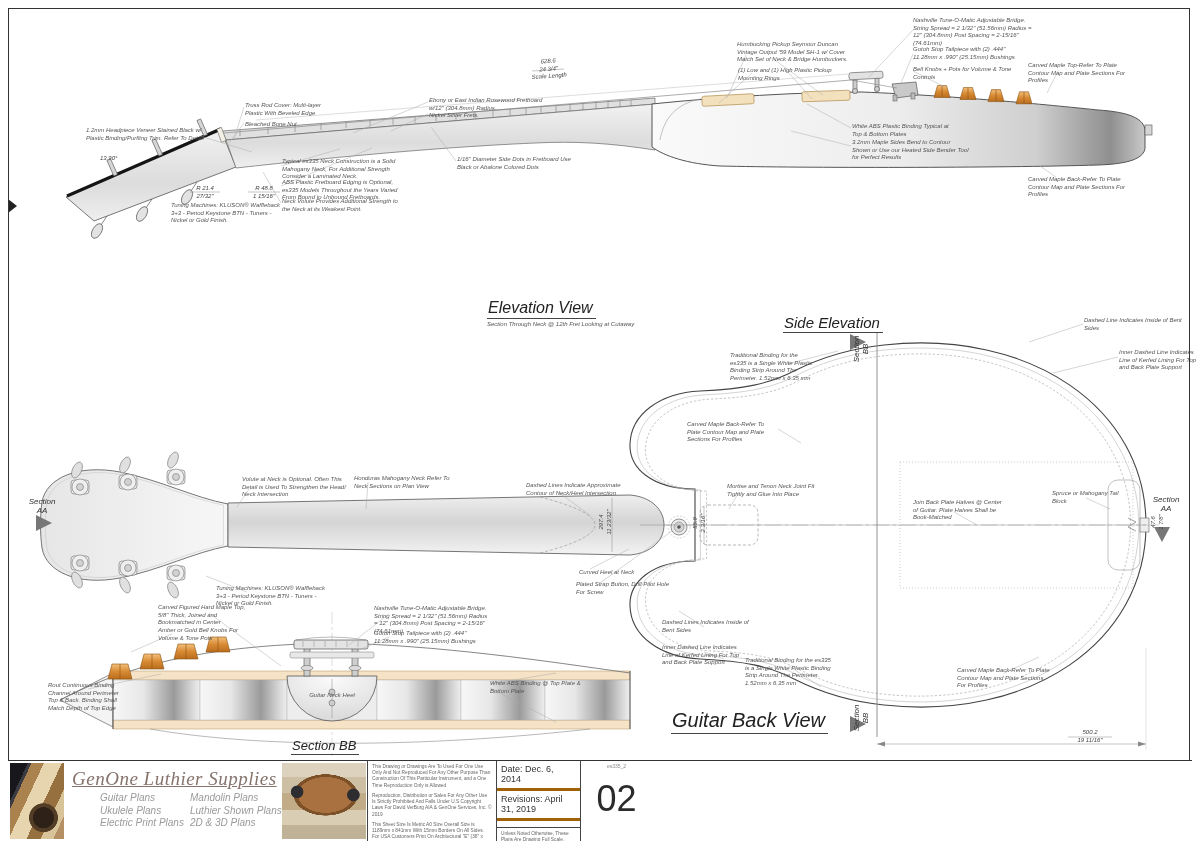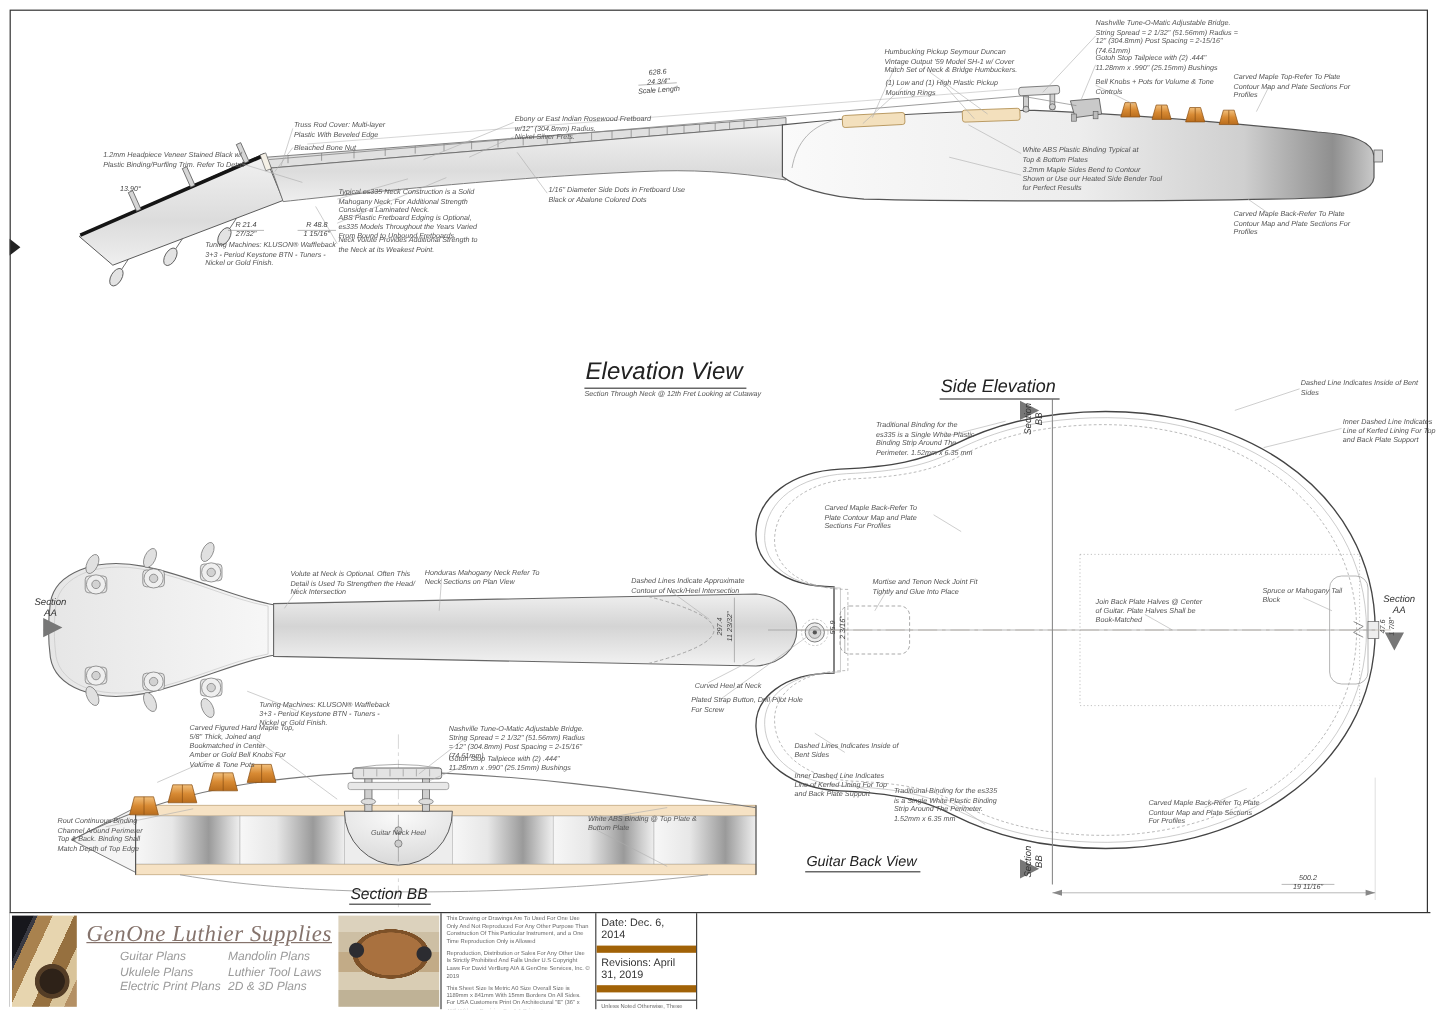--- a/index.html
+++ b/index.html
@@ -36,21 +36,21 @@
       radial-gradient(ellipse 42% 30% at 52% 42%, #a9713f 0 78%, #7d5128 79% 90%, transparent 91%),
       linear-gradient(180deg,#dcd2bd 0 18%,#cdbfa4 18% 40%,#c2ab87 40% 62%,#d9cdb4 62% 82%,#bfb296 82%);}
   .logo-title{position:absolute;left:64px;top:8px;font:italic 19px/1 "Liberation Serif",serif;
               color:#85736c;letter-spacing:.5px;text-decoration:underline;}
   .logo-col{position:absolute;top:31px;font:italic 10px/1.25 "Liberation Sans",sans-serif;color:#9a9a9a;}
   .logo-col-1{left:92px;}
   .logo-col-2{left:182px;}
   .c-legal p, .legal-item{font:4.8px/1.3 "Liberation Sans",sans-serif;color:#666;margin:0 0 4px 0;}
   .company{font:italic 13px/1.1 "Liberation Sans",sans-serif;text-align:center;margin-top:7px;color:#333;}
   .plan-title{font:italic 27px/1.1 "Liberation Sans",sans-serif;text-align:center;margin-top:3px;color:#222;}
-  .info-row{font:9px/1.1 "Liberation Sans",sans-serif;color:#333;padding:4px 4px 3px;border-bottom:6px solid #a16207;}
+  .info-row{font:9px/1.1 "Liberation Sans",sans-serif;color:#333;padding:4px 4px 3px;border-bottom:3px solid #a16207;}
   .info-gap{height:6px;border-bottom:1px solid #444;}
   .info-note{font:4.8px/1.3 "Liberation Sans",sans-serif;color:#666;padding:3px 4px;}
   .file-code{font:5px/1 "Liberation Sans",sans-serif;color:#888;text-align:center;padding-top:3px;}
   .sheet-num{font:36px/1 "Liberation Sans",sans-serif;color:#2b2b2b;text-align:center;margin-top:12px;}
 </style>
 </head>
 <body>
 
 <svg class="draw" width="1200" height="760" viewBox="0 0 1200 760">
   <defs>
@@ -381,55 +381,59 @@
 AA</div>
     <div class="ann marker" style="left: 1144px; top: 495px; width: 44px; text-align: center;">Section
 AA</div>
     <div class="ann marker" style="left: 852px; top: 368px; width: 38px; text-align: center; transform: rotate(-90deg);">Section
 BB</div>
     <div class="ann marker" style="left: 852px; top: 737px; width: 38px; text-align: center; transform: rotate(-90deg);">Section
 BB</div>
   </div>
 
 <div class="heading" style="left:487px;top:299px;">
-  <div class="h-title" style="font-size:20px;">Elevation View</div>
+  <div class="h-title" style="font-size:16px;">Elevation View</div>
   <div class="h-sub">Section Through Neck @ 12th Fret Looking at Cutaway</div>
 </div>
 <div class="heading" style="left:765px;top:314px;margin-left:18px;">
   <div class="h-title" style="font-size:15px;">Side Elevation</div>
 </div>
 <div class="heading" style="left:671px;top:709px;">
-  <div class="h-title" style="font-size:12px;">Guitar Back View</div>
+  <div class="h-title" style="font-size:20px;">Guitar Back View</div>
 </div>
 <div class="heading" style="left:291px;top:736px;">
   <div class="h-title" style="font-size:13px;">Section BB</div>
 </div>
 
 <div class="frame"></div>
 
 <div class="tblock">
   <div class="cell c-logo">
     <div class="photo photo-left"></div>
     <div class="photo photo-right"></div>
     <div class="logo-title">GenOne Luthier Supplies</div>
     <div class="logo-col logo-col-1">
         <div class="">Guitar Plans</div>
         <div class="">Ukulele Plans</div>
         <div class="">Electric Print Plans</div>
       </div>
     <div class="logo-col logo-col-2">
         <div class="">Mandolin Plans</div>
-        <div class="">Luthier Tool Laws</div>
+        <div class="">Luthier Shown Plans</div>
         <div class="">2D &amp; 3D Plans</div>
       </div>
   </div>
   <div class="cell c-legal">
       <div class="legal-item">This Drawing or Drawings Are To Used For One Use Only And Not Reproduced For Any Other Purpose Than Construction Of This Particular Instrument, and a One Time Reproduction Only is Allowed</div>
       <div class="legal-item">Reproduction, Distribution or Sales For Any Other Use Is Strictly Prohibited And Falls Under U.S Copyright Laws For David VerBurg AIA &amp; GenOne Services, Inc. © 2019</div>
       <div class="legal-item">This Sheet Size Is Metric A0 Size Overall Size is 1189mm x 841mm With 15mm Borders On All Sides. For USA Customers Print On Architectural "E" (36" x 48") Without Resizing For 1:1 Printout.</div>
     </div>
   <div class="cell c-info">
     <div class="info-row">Date: Dec. 6, 2014</div>
     <div class="info-row">Revisions: April 31, 2019</div>
     <div class="info-gap"></div>
     <div class="info-note">Unless Noted Otherwise, These Plans Are Drawing Full Scale. They Are Labeled in mm and Fractional Inches.</div>
   </div>
+  <div class="cell c-num">
+    <div class="file-code">es335_2</div>
+    <div class="sheet-num">02</div>
+  </div>
 </div>
 
 </body></html>

